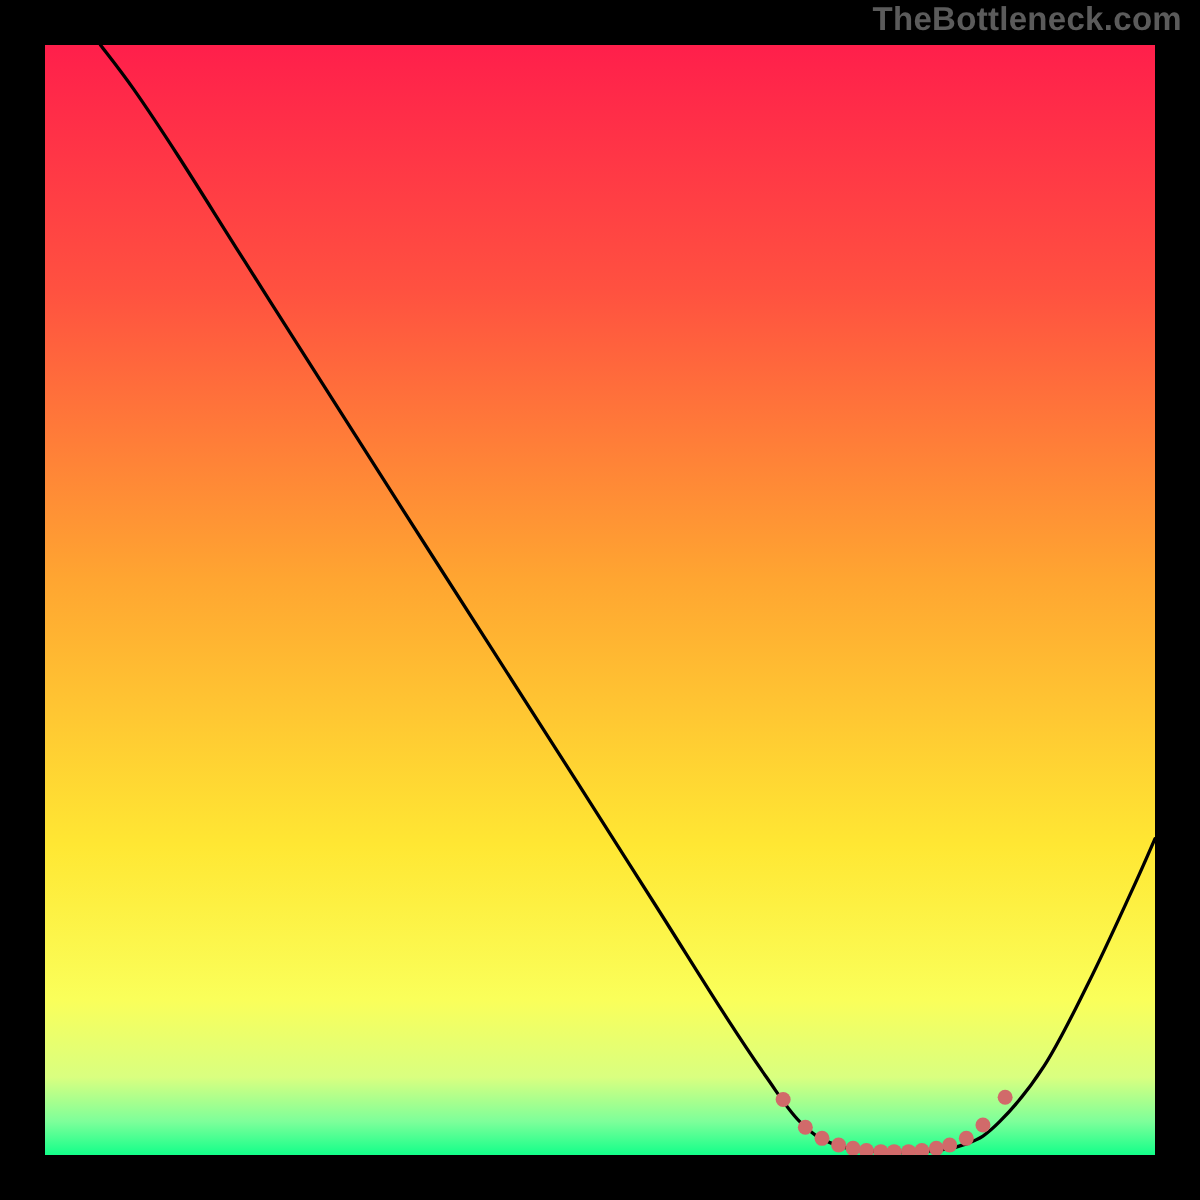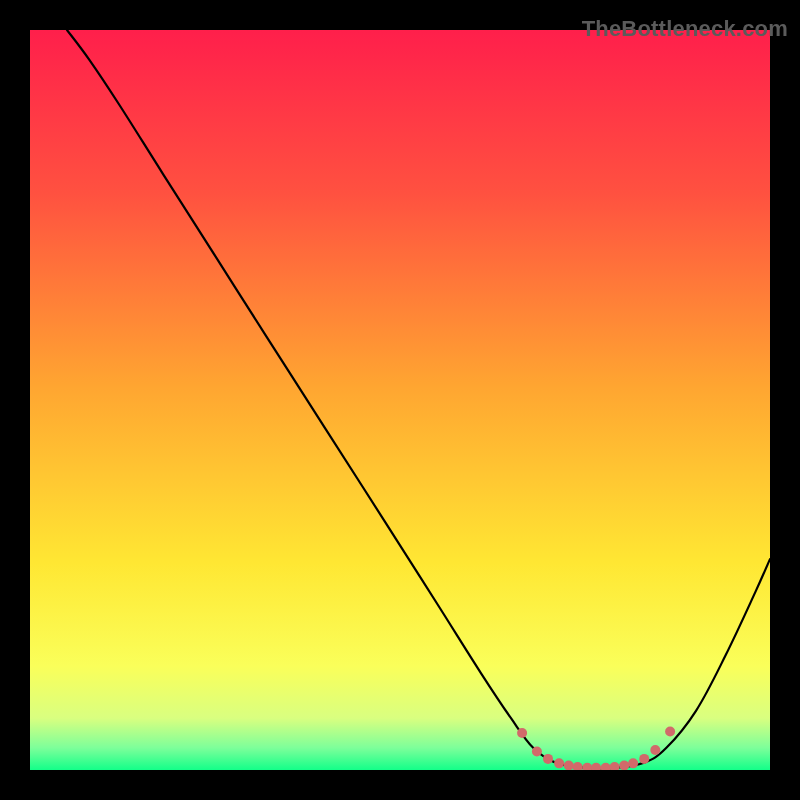--- a/index.html
+++ b/index.html
@@ -5,21 +5,21 @@
   html, body {
     margin: 0;
     padding: 0;
     width: 800px;
     height: 800px;
     background: #000000;
     overflow: hidden;
   }
   .watermark {
     position: absolute;
-    top: 16px;
+    top: 0;
     right: 12px;
     font-family: Arial, Helvetica, sans-serif;
     font-size: 22px;
     font-weight: bold;
     color: #5b5b5b;
     letter-spacing: 0.2px;
     z-index: 20;
   }
   .frame {
     position: absolute;

